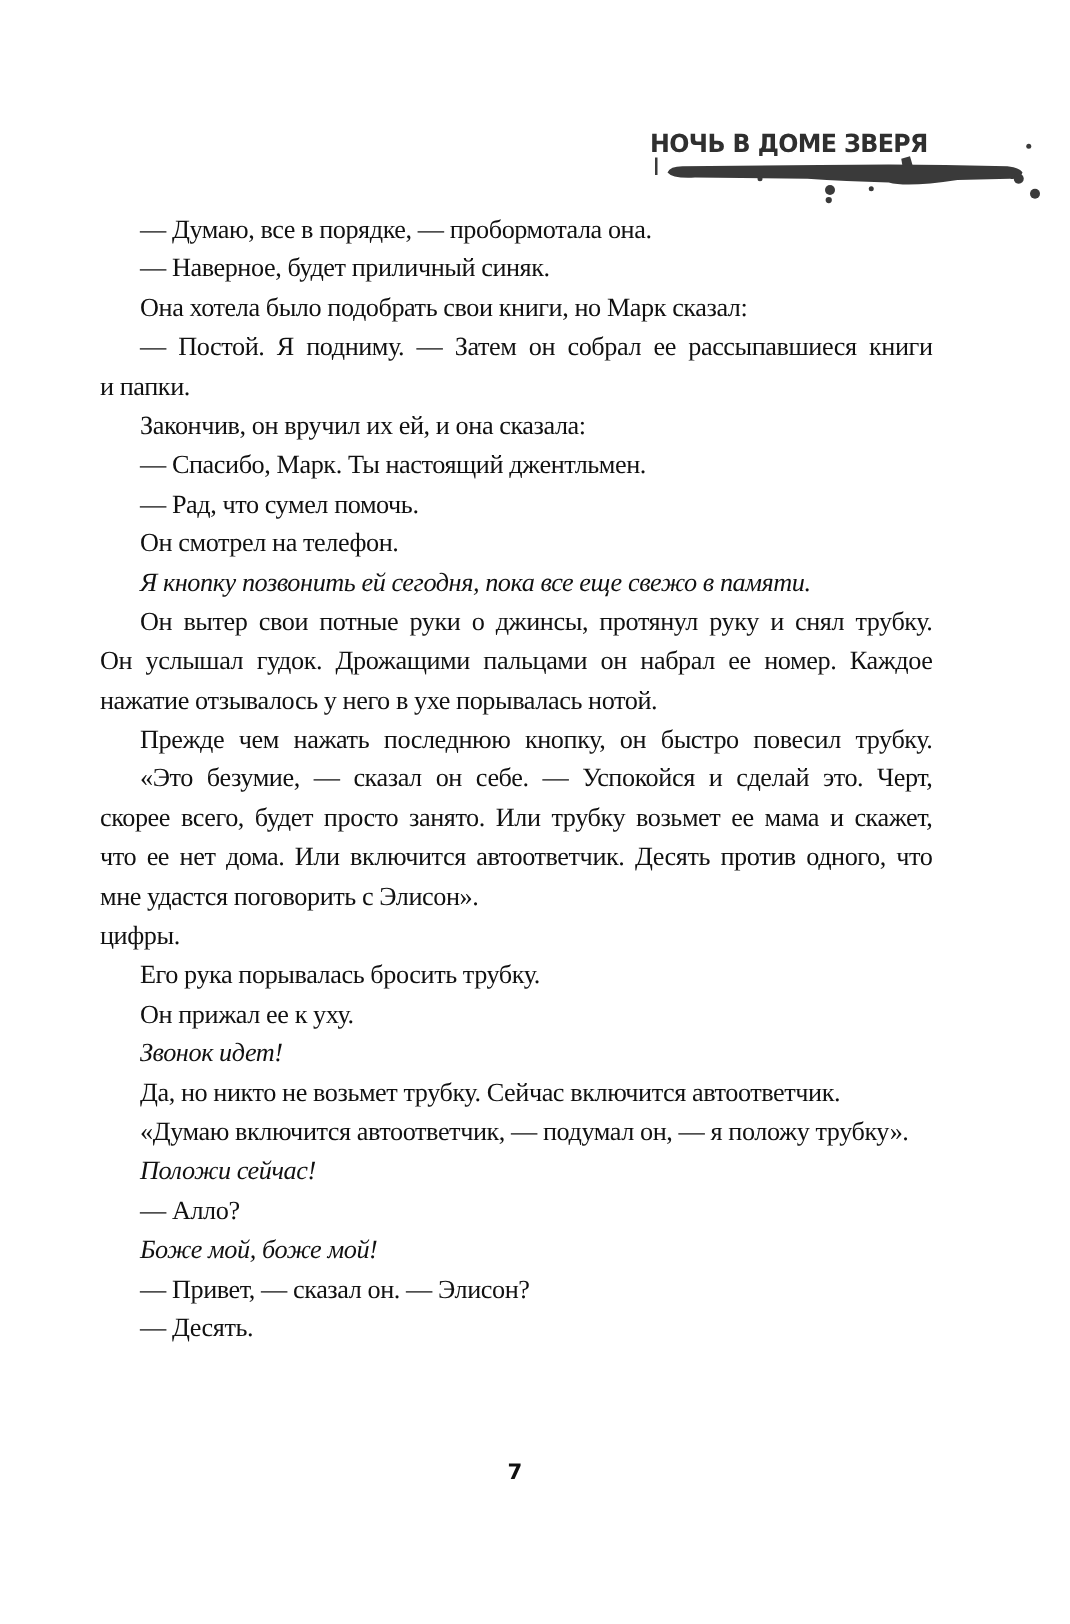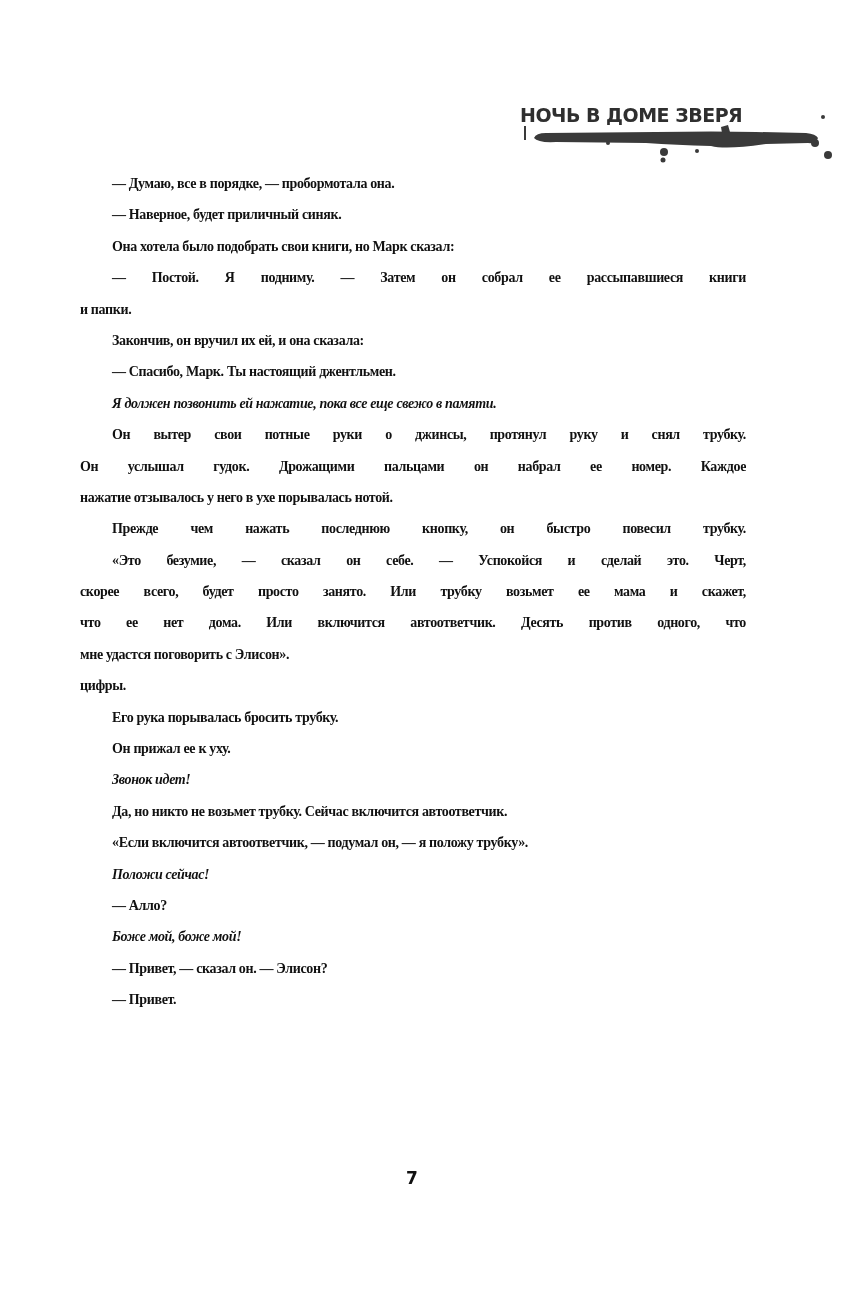--- a/index.html
+++ b/index.html
@@ -10,22 +10,22 @@
   .running-head .title {
     position: absolute; left: 4px; top: 4px;
     font-family: "DejaVu Sans", sans-serif; font-weight: bold; font-size: 19px;
     letter-spacing: -0.5px; color: #2f2f2f; white-space: nowrap;
     transform: scaleY(1.05);
   }
   .running-head svg { position: absolute; left: 0; top: 0; }
 
   .text {
     position: absolute; left: 80px; top: 168px; width: 666px;
-    font-family: "Liberation Serif", serif; font-size: 14px; line-height: 31.4px;
-    color: #111; font-weight: bold; letter-spacing: -0.35px;
+    font-family: "Liberation Serif", serif; font-size: 21px; line-height: 31.4px;
+    color: #111; font-weight: normal; letter-spacing: -0.35px;
   }
   .line { height: 31.4px; white-space: nowrap; text-align: left; }
   .line.indent { padding-left: 32px; }
   .line.justify { text-align: justify; text-align-last: justify; white-space: normal; overflow: hidden; }
   .it { font-style: italic; }
 
   .folio {
     position: absolute; left: 405px; top: 1168px; width: 14px; text-align: center;
     font-family: "DejaVu Sans", sans-serif; font-weight: bold; font-size: 17px; color: #111;
   }
@@ -52,36 +52,38 @@
   </div>
 
   <div class="text" id="text">
       <div class="line indent"><span>— Думаю, все в порядке, — пробормотала она.</span></div>
       <div class="line indent"><span>— Наверное, будет приличный синяк.</span></div>
       <div class="line indent"><span>Она хотела было подобрать свои книги, но Марк сказал:</span></div>
       <div class="line indent justify"><span>— Постой. Я подниму. — Затем он собрал ее рассыпавшиеся книги</span></div>
       <div class="line"><span>и папки.</span></div>
       <div class="line indent"><span>Закончив, он вручил их ей, и она сказала:</span></div>
       <div class="line indent"><span>— Спасибо, Марк. Ты настоящий джентльмен.</span></div>
-      <div class="line indent it"><span>Я должен позвонить ей нажатие, пока все еще свежо в памяти.</span></div>
+      <div class="line indent"><span>— Рад, что сумел помочь.</span></div>
+      <div class="line indent"><span>Он смотрел на телефон.</span></div>
+      <div class="line indent it"><span>Я кнопку позвонить ей сегодня, пока все еще свежо в памяти.</span></div>
       <div class="line indent justify"><span>Он вытер свои потные руки о джинсы, протянул руку и снял трубку.</span></div>
       <div class="line justify"><span>Он услышал гудок. Дрожащими пальцами он набрал ее номер. Каждое</span></div>
       <div class="line"><span>нажатие отзывалось у него в ухе порывалась нотой.</span></div>
       <div class="line indent justify"><span>Прежде чем нажать последнюю кнопку, он быстро повесил трубку.</span></div>
       <div class="line indent justify"><span>«Это безумие, — сказал он себе. — Успокойся и сделай это. Черт,</span></div>
       <div class="line justify"><span>скорее всего, будет просто занято. Или трубку возьмет ее мама и скажет,</span></div>
       <div class="line justify"><span>что ее нет дома. Или включится автоответчик. Десять против одного, что</span></div>
       <div class="line"><span>мне удастся поговорить с Элисон».</span></div>
       <div class="line"><span>цифры.</span></div>
       <div class="line indent"><span>Его рука порывалась бросить трубку.</span></div>
       <div class="line indent"><span>Он прижал ее к уху.</span></div>
       <div class="line indent it"><span>Звонок идет!</span></div>
       <div class="line indent"><span>Да, но никто не возьмет трубку. Сейчас включится автоответчик.</span></div>
-      <div class="line indent"><span>«Если включится автоответчик, — подумал он, — я положу трубку».</span></div>
+      <div class="line indent"><span>«Думаю включится автоответчик, — подумал он, — я положу трубку».</span></div>
       <div class="line indent it"><span>Положи сейчас!</span></div>
       <div class="line indent"><span>— Алло?</span></div>
       <div class="line indent it"><span>Боже мой, боже мой!</span></div>
       <div class="line indent"><span>— Привет, — сказал он. — Элисон?</span></div>
-      <div class="line indent"><span>— Привет.</span></div>
+      <div class="line indent"><span>— Десять.</span></div>
     </div>
 
   <div class="folio">7</div>
 </div>
 
 </body></html>

